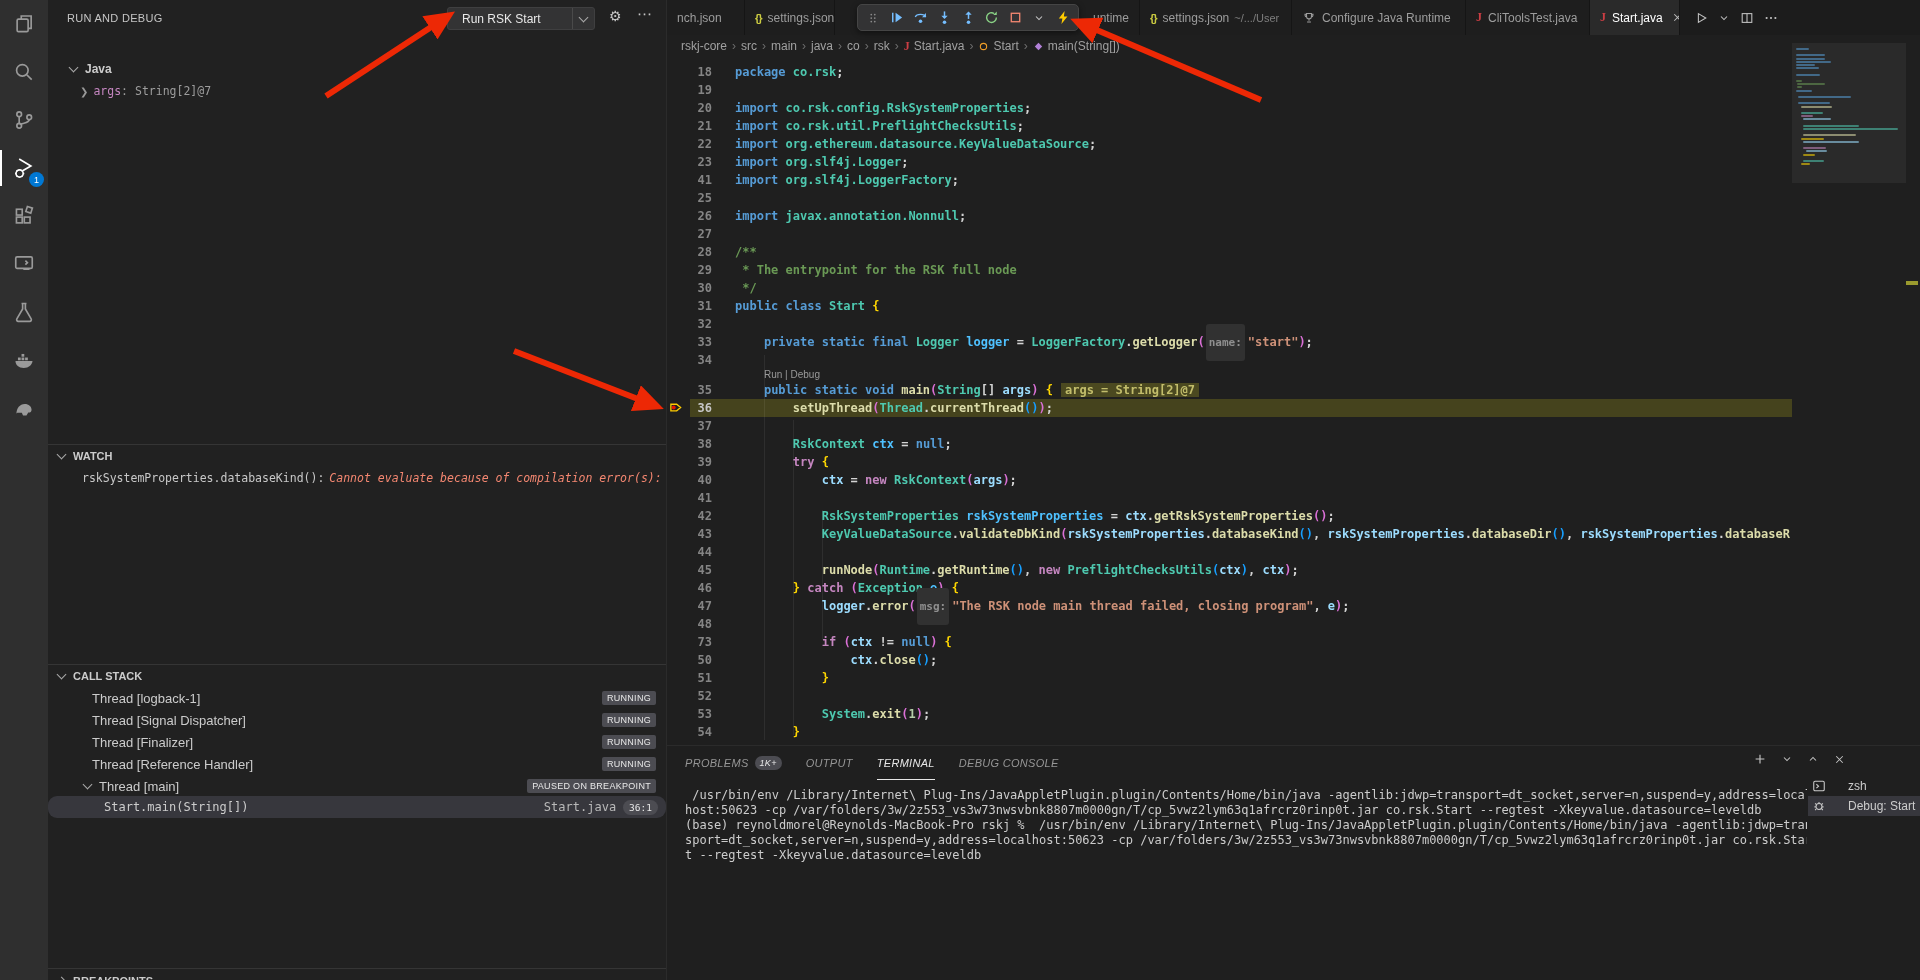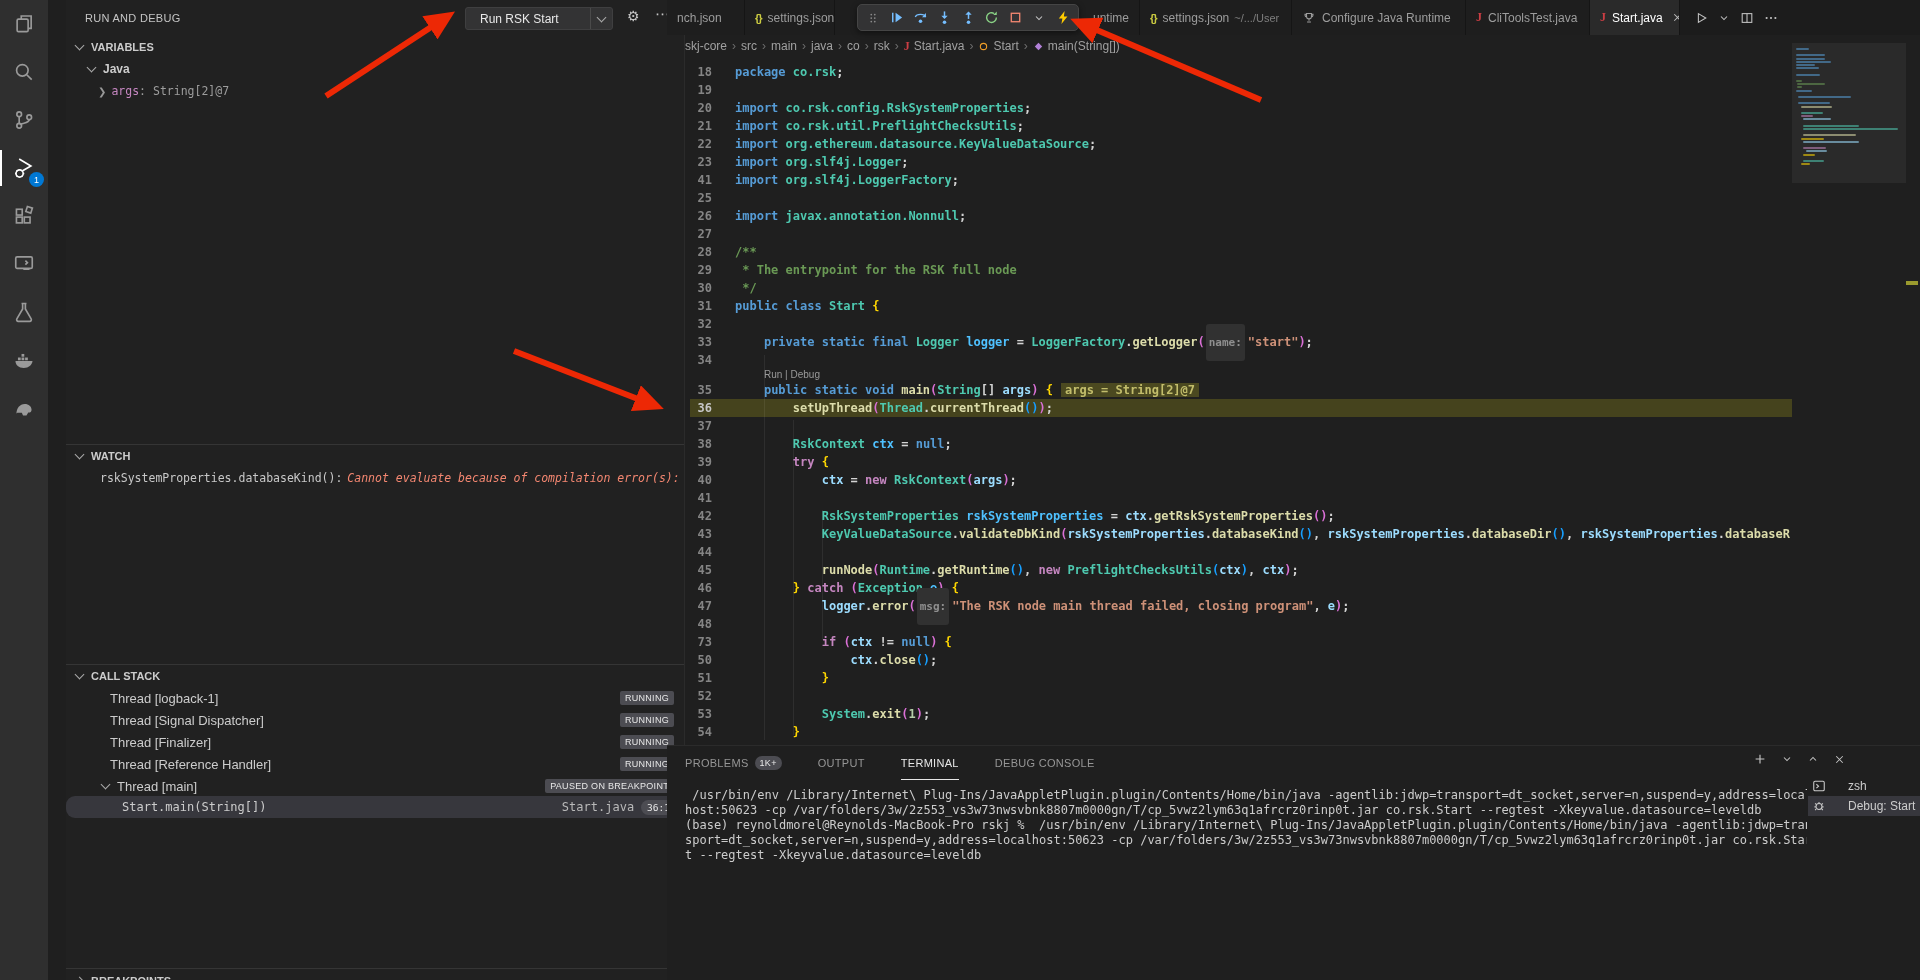--- a/index.html
+++ b/index.html
@@ -12,21 +12,21 @@
 
   
   .activitybar{left:0;top:0;width:48px;height:980px;background:#2f2f2f;z-index:5;}
   .ab-item{position:relative;width:48px;height:48px;display:flex;align-items:center;justify-content:center;color:#9a9a9a;}
   .ab-item.active{color:#ffffff;}
   .ab-item.active::before{content:"";position:absolute;left:0;top:6px;bottom:6px;width:2px;background:#ffffff;}
   .ab-badge{position:absolute;right:4px;bottom:5px;min-width:15px;height:15px;border-radius:8px;background:#0078d4;
             color:#fff;font-size:9px;display:flex;align-items:center;justify-content:center;padding:0 3px;}
 
   
-  .sidebar{left:48px;top:0;width:619px;height:980px;background:#212121;z-index:4;border-right:1px solid #2b2b2b;margin-left:18px;}
+  .sidebar{left:48px;top:0;width:619px;height:980px;background:#212121;z-index:4;border-right:1px solid #2b2b2b;}
   .sb-titlerow{position:absolute;left:0;top:0;width:100%;height:35px;display:flex;align-items:center;}
   .sb-title{font-size:11px;color:#c5c5c5;letter-spacing:.3px;margin-left:19px;}
   .run-control{position:absolute;left:399px;top:7px;width:148px;height:23px;background:#333334;border:1px solid #3f3f40;
                border-radius:3px;display:flex;align-items:center;font-size:12px;color:#e8e8e8;}
   .run-control .play{margin:0 6px 0 8px;color:#89d185;}
   .run-control .cde{margin-left:auto;padding:0 7px;border-left:1px solid #4a4a4a;height:100%;display:flex;align-items:center;color:#bbb;}
   .sb-gear{position:absolute;left:561px;top:8px;font-size:14px;color:#c5c5c5;font-family:"DejaVu Sans",sans-serif;}
   .sb-dots{position:absolute;left:589px;top:5px;font-size:15px;color:#c5c5c5;}
   .sb-viewicon{position:absolute;left:598px;top:38px;color:#9a9a9a;}
 
@@ -94,22 +94,22 @@
   .iguide{position:absolute;width:1px;background:rgba(255,255,255,.07);z-index:3;}
 
   
   .minimap{left:1792px;top:35px;width:114px;height:710px;background:#1f1f1f;z-index:3;}
   .mm-bar{position:absolute;height:2px;border-radius:1px;opacity:.55;}
   .mm-slider{position:absolute;left:0;top:8px;width:100%;height:140px;background:rgba(255,255,255,.05);}
   .ovr-mark{left:1906px;top:281px;width:12px;height:4px;background:#9a9a2e;z-index:4;}
 
   
   .panel{left:667px;top:745px;width:1253px;height:235px;background:#1f1f1f;border-top:1px solid #2b2b2b;z-index:4;}
-  .panel-tabs{position:absolute;left:18px;top:0;height:34px;display:flex;align-items:flex-end;gap:36px;
-              font-size:11px;color:#969696;letter-spacing:.3px;}
+  .panel-tabs{position:absolute;left:18px;top:0;height:34px;display:flex;align-items:flex-end;gap:24px;
+              font-size:11px;color:#969696;letter-spacing:.3px;font-style:italic;}
   .ptab{display:flex;align-items:center;height:34px;gap:6px;}
   .ptab.active{color:#e7e7e7;box-shadow:inset 0 -1px 0 #e7e7e7;}
   .pbadge{background:#4c4c52;color:#e8e8e8;font-size:9px;border-radius:8px;padding:2px 5px;}
   .panel-icons{position:absolute;right:74px;top:6px;display:flex;gap:14px;color:#c5c5c5;}
   .term{position:absolute;left:18px;top:42px;width:1122px;font-family:"DejaVu Sans Mono",monospace;
         font-size:12px;line-height:15px;color:#cccccc;white-space:pre;overflow:hidden;}
   .termlist{position:absolute;left:1141px;top:30px;width:112px;}
   .tl-row{height:20px;display:flex;align-items:center;font-size:12px;color:#cccccc;gap:22px;padding-left:4px;}
   .tl-row.sel{background:#37373d;}
 
@@ -211,24 +211,20 @@
       <span class="ic play"></span>
       <span>Run RSK Start</span>
       <span class="cde">
           <span class="chev" style="margin:0 0 2px 0;"></span>
         </span>
     </div>
     <span class="sb-gear">⚙</span>
     <span class="sb-dots">⋯</span>
     <span class="sb-viewicon ic"></span>
 
-    <div class="sect-head" style="top:36px;">
-      <span class="chev"></span>
-      <span>VARIABLES</span>
-    </div>
     <div class="sect-head" style="top:58px;padding-left:12px;">
       <span class="chev"></span>
       <span style="font-size:12px;">Java</span>
     </div>
     <div class="sb-row" style="top:80px;padding-left:32px;">
       <span class="twist">❯</span>
       <span class="mono"><span class="varname" id="v-args-name">args</span><span class="varval">: </span><span class="varval" id="v-args-val">String[2]@7</span></span>
     </div>
 
     <div class="sect-div" style="top:444px;"></div>

